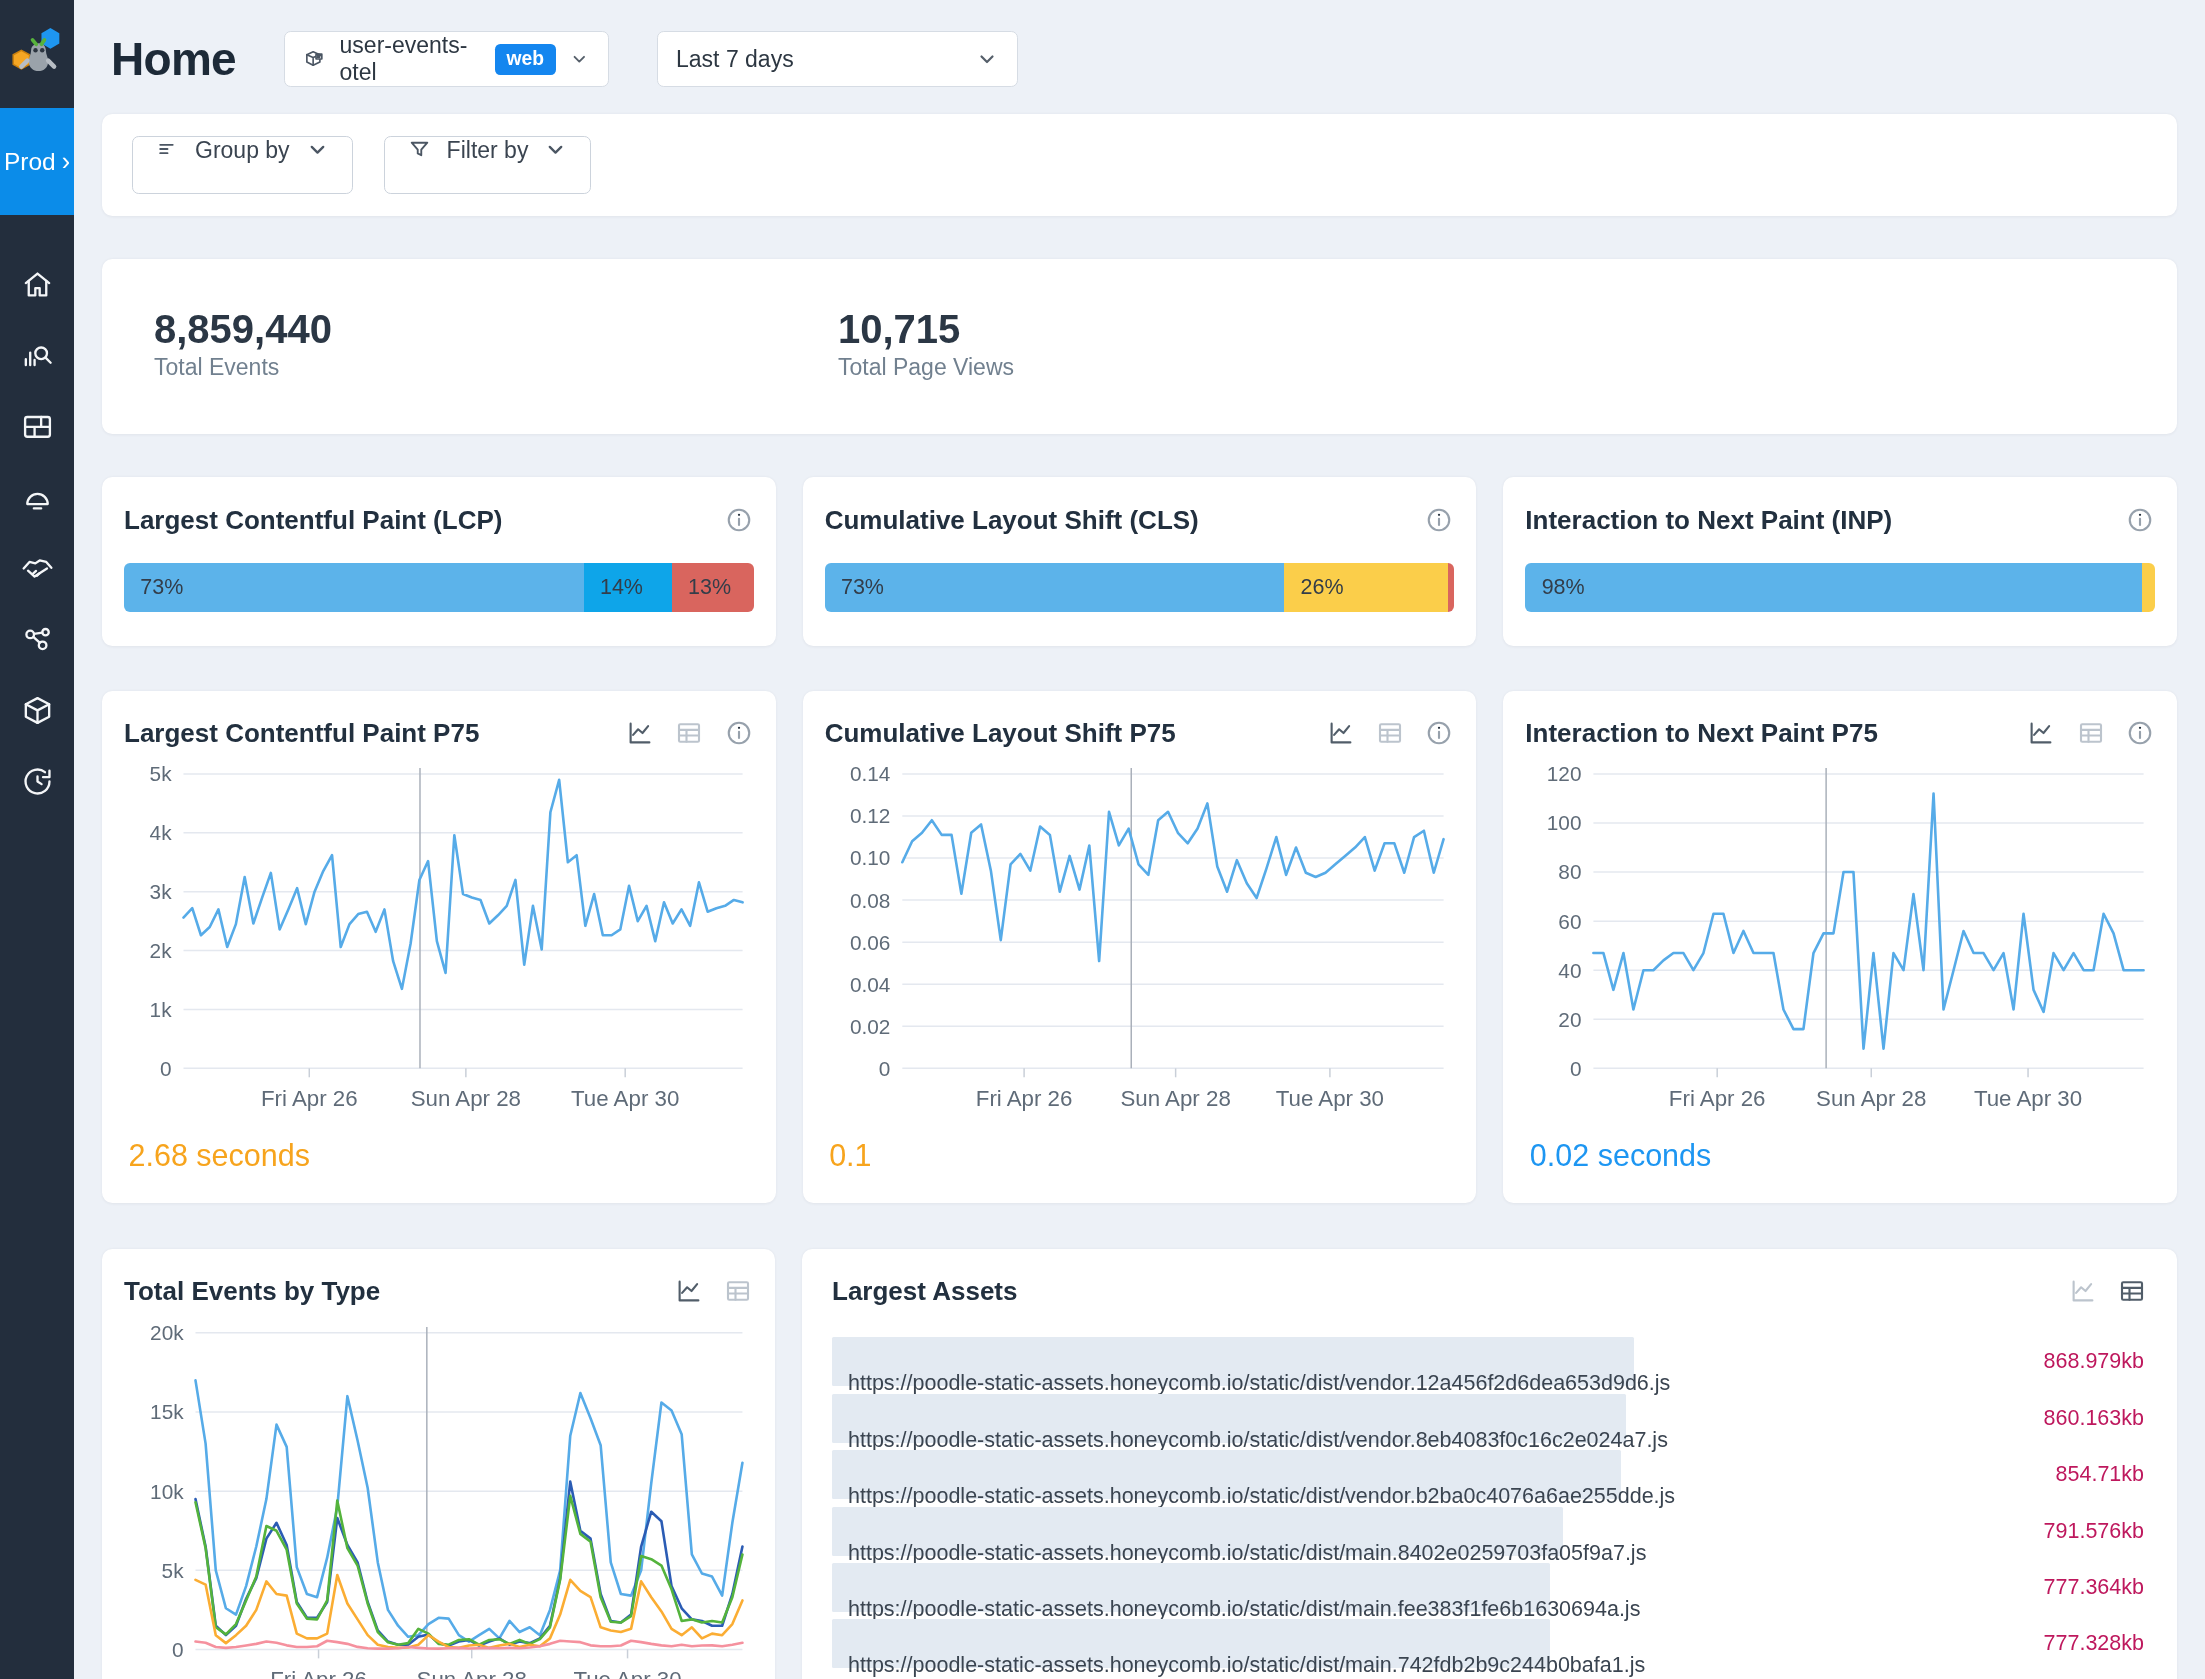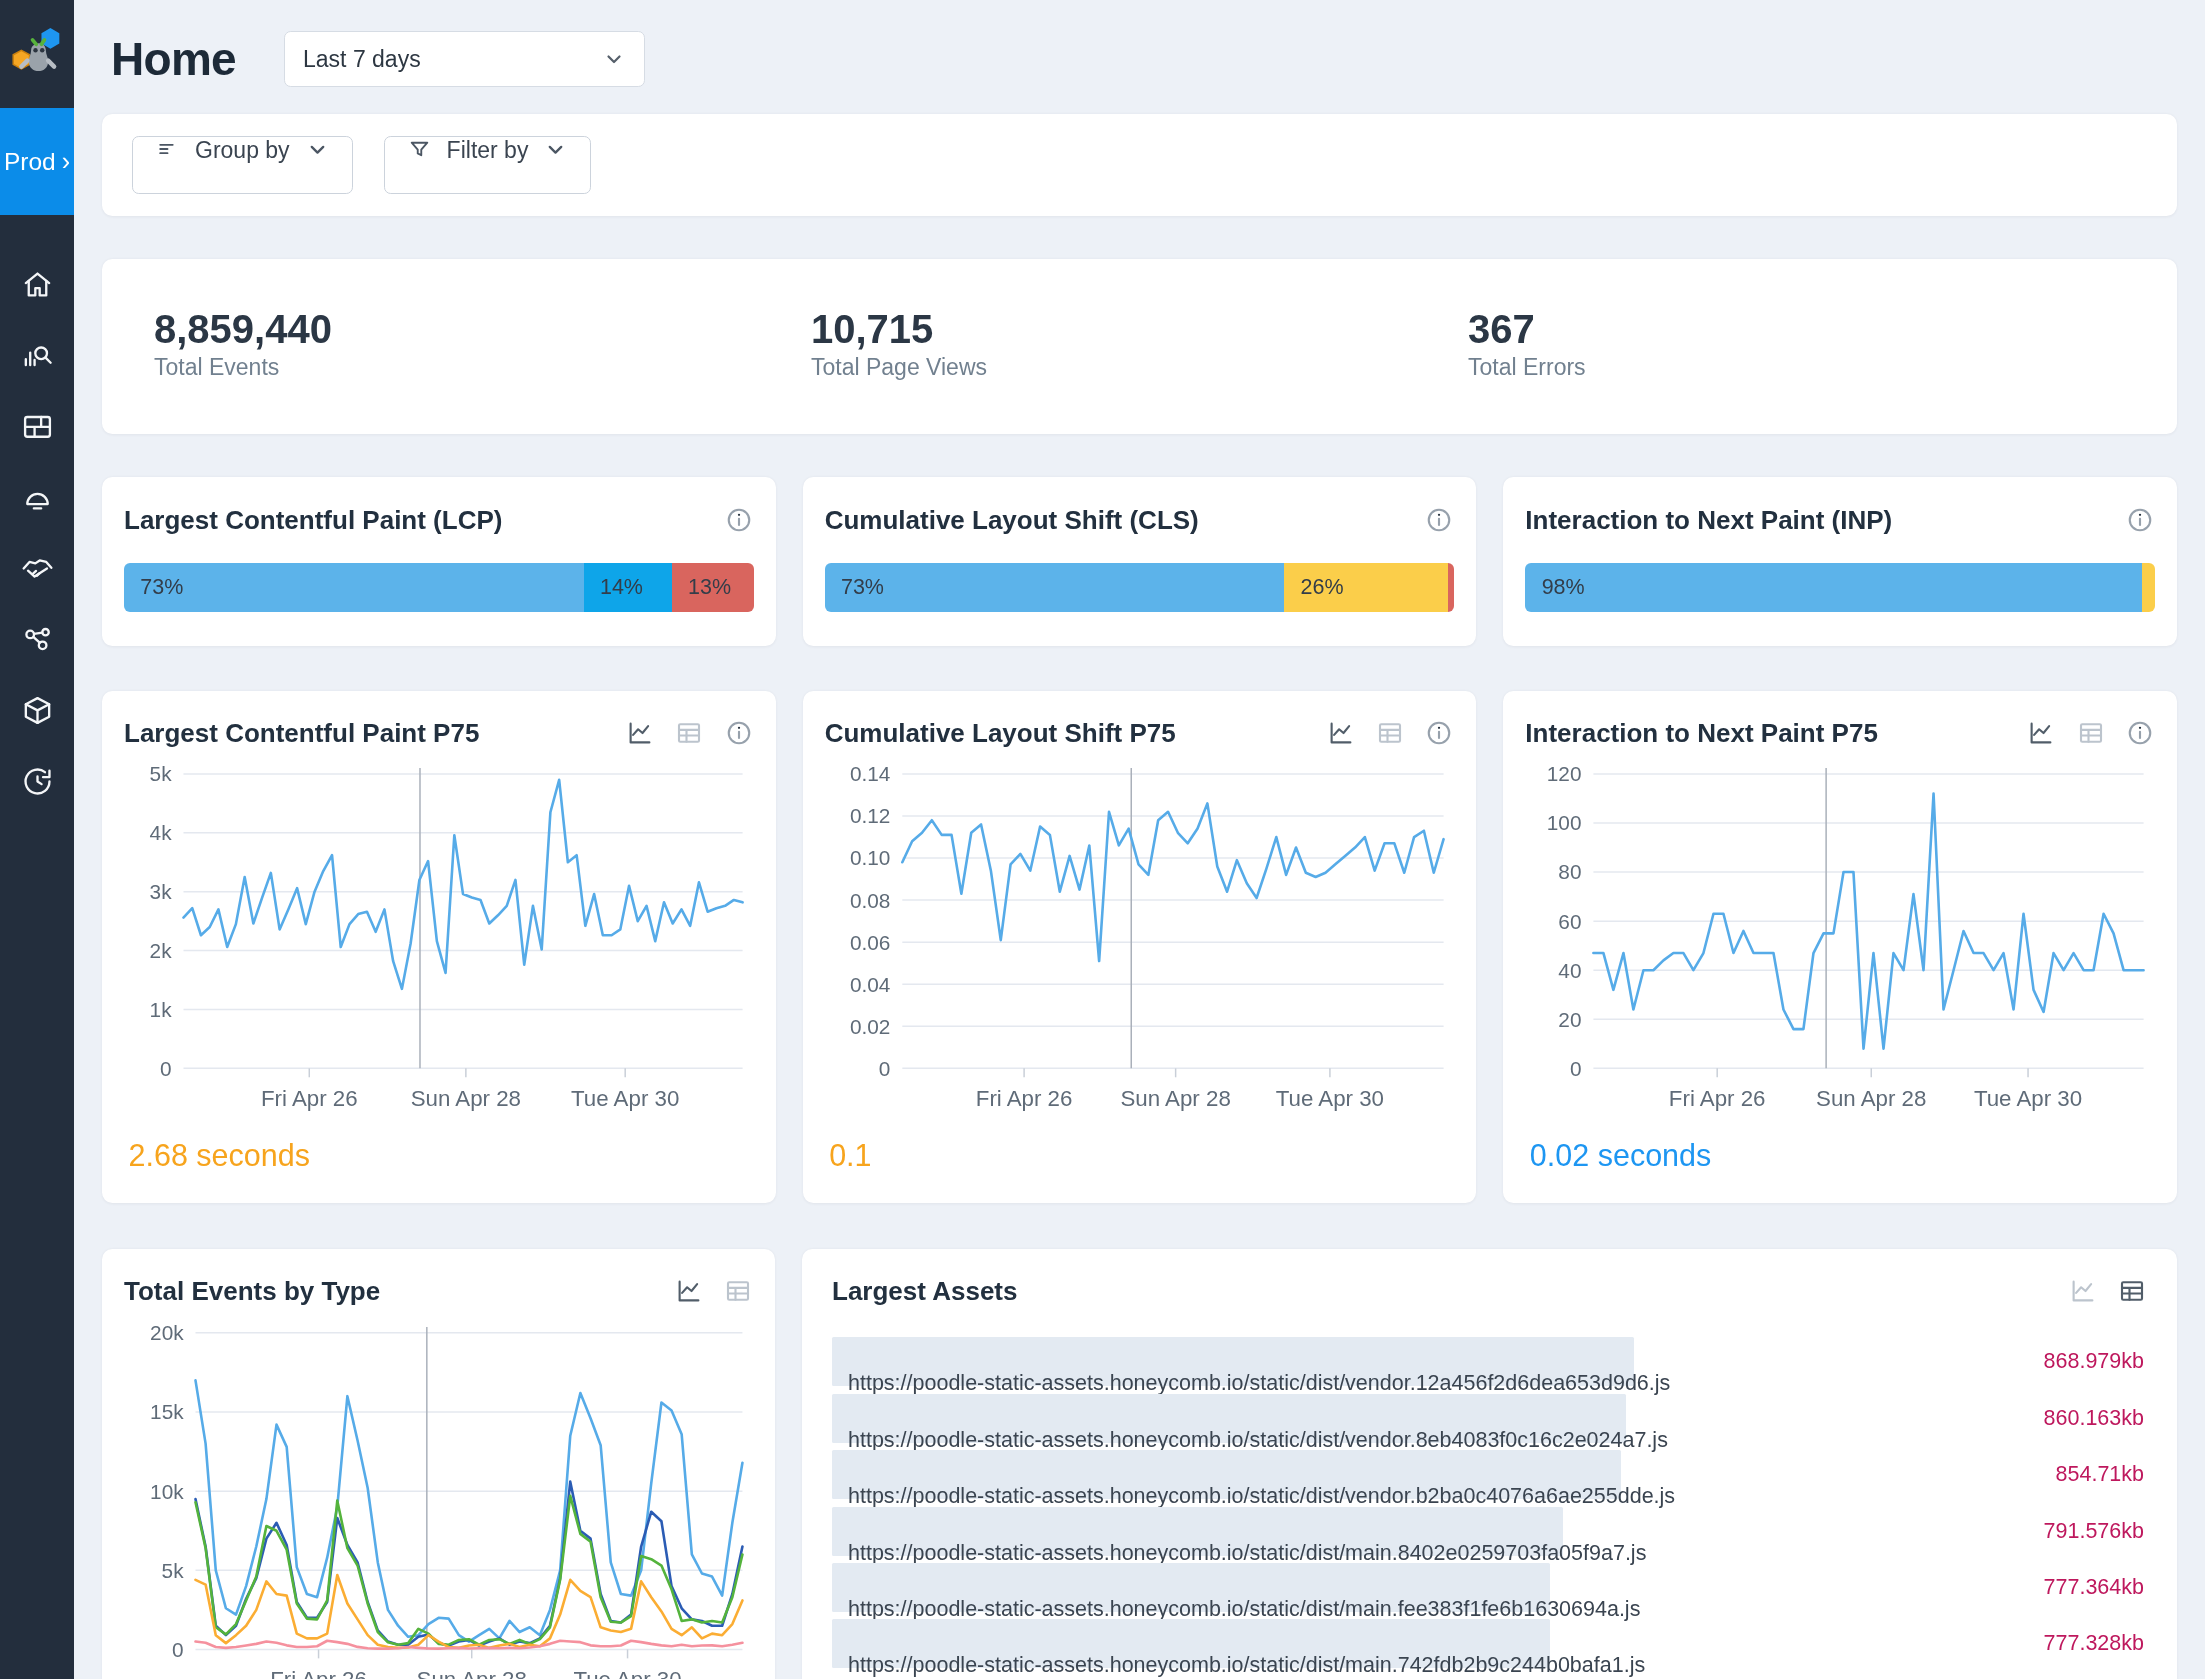--- a/index.html
+++ b/index.html
@@ -144,20 +144,33 @@
         </svg>
     </li>
   </ul>
 </nav>
 
 <main class="main">
 
   <header class="page-header">
     <h1 class="page-title">Home</h1>
 
+    <div class="selectbox dataset-box">
+      <svg class="ico" viewBox="0 0 24 24">
+          <path d="M10.5 4l7 3v7.5l-7 3.5-6.5-3.5V7Z"></path>
+          <path d="M4 7l6.5 3 7-3M10.5 10v8"></path>
+          <path d="M13.5 6.5h6v5h-6z" fill="#fff"></path>
+          <path d="M14.8 8h3.4M14.8 9.8h2.4"></path>
+        </svg>
+      <span>user-events-otel</span>
+      <span class="badge">web</span>
+      <svg class="chev" viewBox="0 0 24 24">
+          <path d="M6.5 9.5 12 15l5.5-5.5"></path>
+        </svg>
+    </div>
 
     <div class="selectbox time-box">
       <span>Last 7 days</span>
       <svg class="chev" viewBox="0 0 24 24">
           <path d="M6.5 9.5 12 15l5.5-5.5"></path>
         </svg>
     </div>
   </header>
 
   <section class="card filter-card">
@@ -182,24 +195,20 @@
   </section>
 
   <section class="card stats-card">
     <div class="stat">
       <div class="stat-value">8,859,440</div>
       <div class="stat-label">Total Events</div>
     </div>
     <div class="stat">
       <div class="stat-value">10,715</div>
       <div class="stat-label">Total Page Views</div>
-    </div>
-    <div class="stat">
-      <div class="stat-value">367</div>
-      <div class="stat-label">Total Errors</div>
     </div>
   </section>
 
   <section class="row3 vitals-row">
     <div class="card vital-card">
       <div class="card-head">
         <div class="card-title">Largest Contentful Paint (LCP)</div>
         <div class="head-icons">
           <svg class="icon-info" viewBox="0 0 24 24">
               <circle cx="12" cy="12" r="8.2"></circle>

